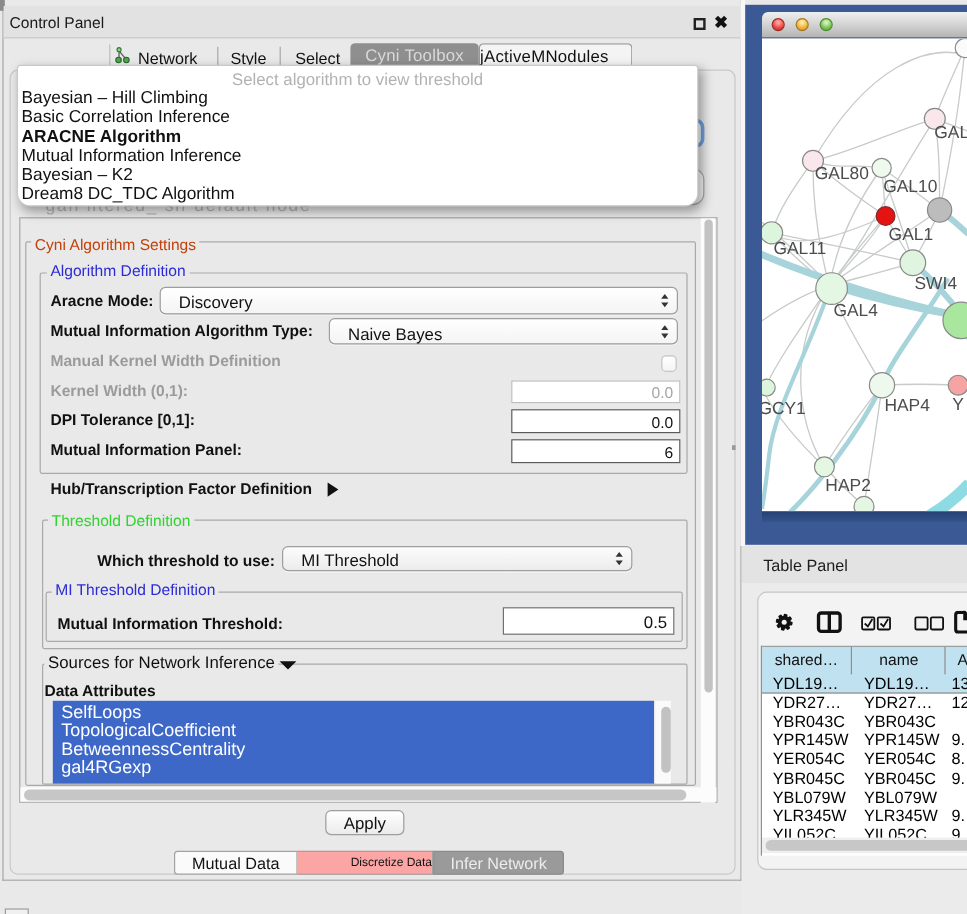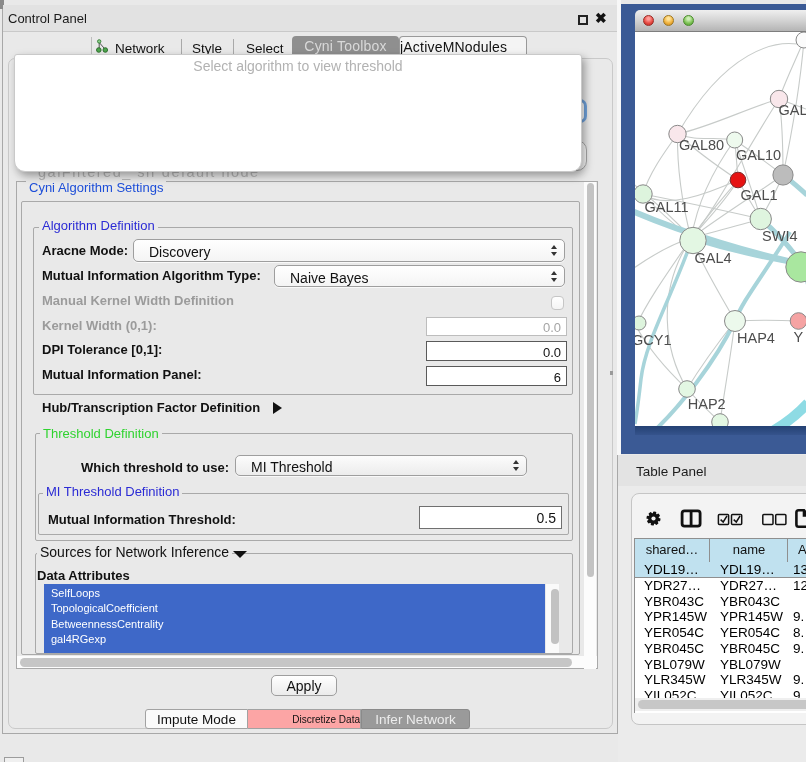--- a/index.html
+++ b/index.html
@@ -49,21 +49,21 @@
 
 <div class="abs" style="left:16px;top:181px;width:582px;height:488px;border:1px solid #a9a9a9;background:#e9e9e9"></div>
 
 <div class="abs" style="left:584px;top:182px;width:12px;height:487px;background:#fcfcfc"></div>
 <div class="abs" style="left:586.5px;top:183px;width:7.5px;height:394px;background:#c3c3c3;border-radius:4px"></div>
 
 <div class="abs" style="left:17px;top:656px;width:580px;height:12px;background:#fcfcfc"></div>
 <div class="abs" style="left:20px;top:657.5px;width:552px;height:9px;background:#c6c6c6;border-radius:4.5px"></div>
 
 <div class="grp" style="left:21px;top:201px;width:559px;height:454px"></div>
-<div class="glab" style="left:26px;top:180px;color:#1d4ed8">Cyni Algorithm Settings</div>
+<div class="glab" style="left:26px;top:196px;color:#c2410c">Cyni Algorithm Settings</div>
 
 <div class="grp" style="left:33px;top:227px;width:540px;height:168px"></div>
 <div class="glab" style="left:39px;top:218px;color:#2b2bd5">Algorithm Definition</div>
 
 <div class="lab" style="left:42px;top:243px">Aracne Mode:</div>
 <div class="combo" style="left:133px;top:239px;width:432px;height:23px">
     <span class="ct">Discovery</span>
     <span class="carr"></span>
   </div>
 <div class="lab" style="left:42px;top:268px">Mutual Information Algorithm Type:</div>
@@ -93,27 +93,27 @@
 
 <div class="grp" style="left:38px;top:493px;width:531px;height:42px"></div>
 <div class="glab" style="left:43px;top:484px;color:#2b2bd5">MI Threshold Definition</div>
 <div class="lab" style="left:48px;top:512px">Mutual Information Threshold:</div>
 <div class="fld" style="left:419px;top:506px;width:143px;height:23px;border:1px solid #707070;color:#111;font-size:14px;padding-top:3px">0.5</div>
 
 <div class="grp" style="left:35px;top:553px;width:538px;height:101px"></div>
 <div class="glab" style="left:37px;top:545px;color:#111;font-size:14px;line-height:15px">Sources for Network Inference</div>
 <div class="abs" style="left:233px;top:551px;width:0;height:0;border-left:7.3px solid transparent;border-right:7.3px solid transparent;border-top:7.6px solid #111"></div>
 <div class="lab" style="left:37px;top:568px">Data Attributes</div>
-<div class="abs" style="left:44px;top:584px;width:501px;height:69px;background:#3e68c8;color:#fff;font-size:11px;line-height:15.4px;padding:2px 0 14px 7px">SelfLoops<br>TopologicalCoefficient<br>BetweennessCentrality<br>gal4RGexp</div>
+<div class="abs" style="left:44px;top:584px;width:501px;height:69px;background:#3e68c8;color:#fff;font-size:15px;line-height:15.4px;padding:2px 0 14px 7px">SelfLoops<br>TopologicalCoefficient<br>BetweennessCentrality<br>gal4RGexp</div>
 <div class="abs" style="left:546px;top:584px;width:13px;height:69px;background:#fafafa"></div>
 <div class="abs" style="left:550.5px;top:589px;width:8px;height:55px;background:#c2c2c2;border-radius:4px"></div>
 
 <div class="abs" style="left:271px;top:675px;width:66px;height:21px;border:1px solid #9e9e9e;border-radius:5px;background:linear-gradient(#ffffff,#ebebeb);text-align:center;line-height:20px;font-size:14px;color:#111">Apply</div>
 
-<div class="abs" style="left:145px;top:709px;width:103px;height:20px;background:#fafafa;border:1px solid #a2a2a2;border-radius:3px 0 0 3px;text-align:center;line-height:19px;font-size:13.5px;color:#111">Impute Mode</div>
+<div class="abs" style="left:145px;top:709px;width:103px;height:20px;background:#fafafa;border:1px solid #a2a2a2;border-radius:3px 0 0 3px;text-align:center;line-height:19px;font-size:13.5px;color:#111">Mutual Data</div>
 <div class="abs" style="left:248px;top:709px;width:113px;height:20px;background:#fca5a5;border:1px solid #a2a2a2;border-left:none;text-align:right;line-height:19px;font-size:10px;color:#111">Discretize Data</div>
 <div class="abs" style="left:361px;top:709px;width:109px;height:20px;background:#9a9a9a;border:1px solid #8a8a8a;border-radius:0 3px 3px 0;text-align:center;line-height:19px;font-size:13.5px;color:#ececec">Infer Network</div>
 
 <div class="abs" style="left:610px;top:371px;width:3px;height:4px;background:#9a9a9a"></div>
 
 <div class="abs" style="left:4px;top:757px;width:20px;height:12px;border:1.5px solid #9c9c9c;background:#f0f0f0"></div>
 
 <div class="abs" style="left:617px;top:0;width:4px;height:455px;background:#f7f7f7"></div>
 <div class="abs" style="left:621px;top:4px;width:185px;height:450px;background:#3b5a95"></div>
 <div class="abs" style="left:635px;top:425px;width:171px;height:10px;background:linear-gradient(#223f70,#35538c)"></div>
@@ -289,13 +289,14 @@
         <span class="abs" style="left:85px">YIL052C</span>
         <span class="abs" style="left:158px">9</span>
       </div>
  </div>
  <div class="abs" style="left:0;top:160px;width:172px;height:13px;background:#efefef"></div>
  <div class="abs" style="left:3px;top:162px;width:169px;height:9px;background:#c7c7c7;border-radius:5px 0 0 5px"></div>
 </div>
 
 <div class="abs" style="left:14px;top:54px;width:568px;height:118px;background:#fff;border:1px solid #c9c9c9;border-radius:3px 3px 11px 11px;box-shadow:3px 4px 9px rgba(0,0,0,0.35)">
  <div style="position:absolute;left:0;top:3px;width:100%;text-align:center;font-size:14px;color:#b2b2b2">Select algorithm to view threshold</div>
+ <div style="position:absolute;left:3px;top:20px;font-size:14.4px;line-height:15.9px;color:#111">Bayesian – Hill Climbing<br>Basic Correlation Inference<br><b>ARACNE Algorithm</b><br>Mutual Information Inference<br>Bayesian – K2<br>Dream8 DC_TDC Algorithm</div>
 </div>
 
 </body></html>

